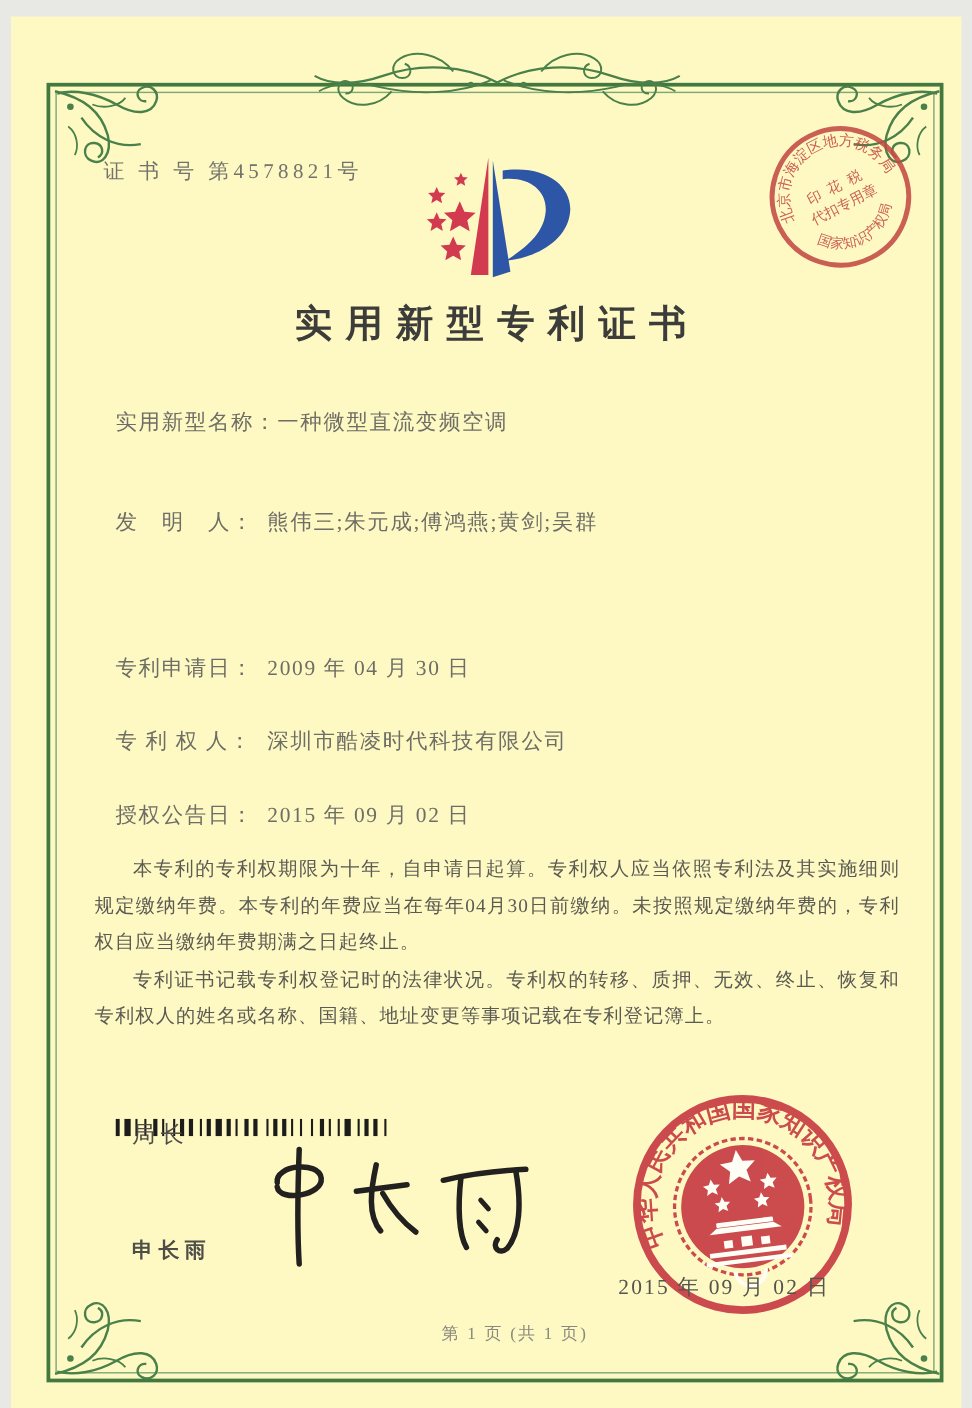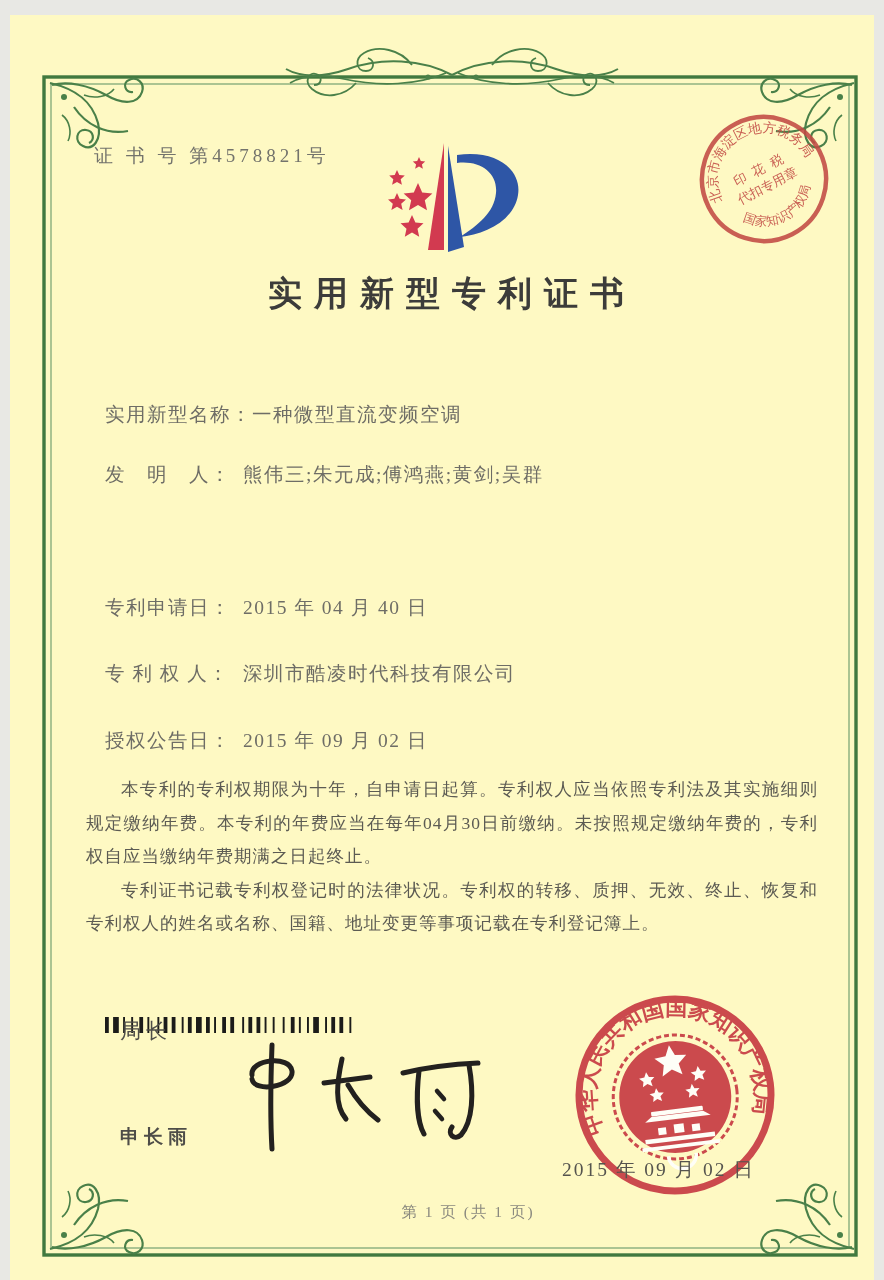--- a/index.html
+++ b/index.html
@@ -91,28 +91,28 @@
       <text font-size="12.5" font-family="Liberation Serif, DejaVu Serif, serif">
         <textPath href="#taxArcB" startOffset="50%" text-anchor="middle">国家知识产权局</textPath>
       </text>
       <text x="82" y="82" text-anchor="middle" font-size="13" letter-spacing="2">印 花 税</text>
       <text x="82" y="100" text-anchor="middle" font-size="13">代扣专用章</text>
     </g>
   </svg>
 
   <div class="abs" id="title" style="z-index:3">实用新型专利证书</div>
 
-  <div class="abs field-row" style="top:386px">
+  <div class="abs field-row" style="top:355px">
     <span class="field-label">实用新型名称：</span><span>一种微型直流变频空调</span>
   </div>
   <div class="abs field-row" style="top:446px">
     <span class="field-label">发　明　人：</span><span>熊伟三;朱元成;傅鸿燕;黄剑;吴群</span>
   </div>
   <div class="abs field-row" style="top:579px">
-    <span class="field-label">专利申请日：</span><span>2015 年 04 月 40 日</span>
+    <span class="field-label">专利申请日：</span><span>2009 年 04 月 30 日</span>
   </div>
   <div class="abs field-row" style="top:645px">
     <span class="field-label">专 利 权 人：</span><span>深圳市酷凌时代科技有限公司</span>
   </div>
   <div class="abs field-row" style="top:712px">
     <span class="field-label">授权公告日：</span><span>2015 年 09 月 02 日</span>
   </div>
 
   <div class="abs" id="paragraphs" style="z-index:3">
     <p>本专利的专利权期限为十年，自申请日起算。专利权人应当依照专利法及其实施细则规定缴纳年费。本专利的年费应当在每年04月30日前缴纳。未按照规定缴纳年费的，专利权自应当缴纳年费期满之日起终止。</p>

